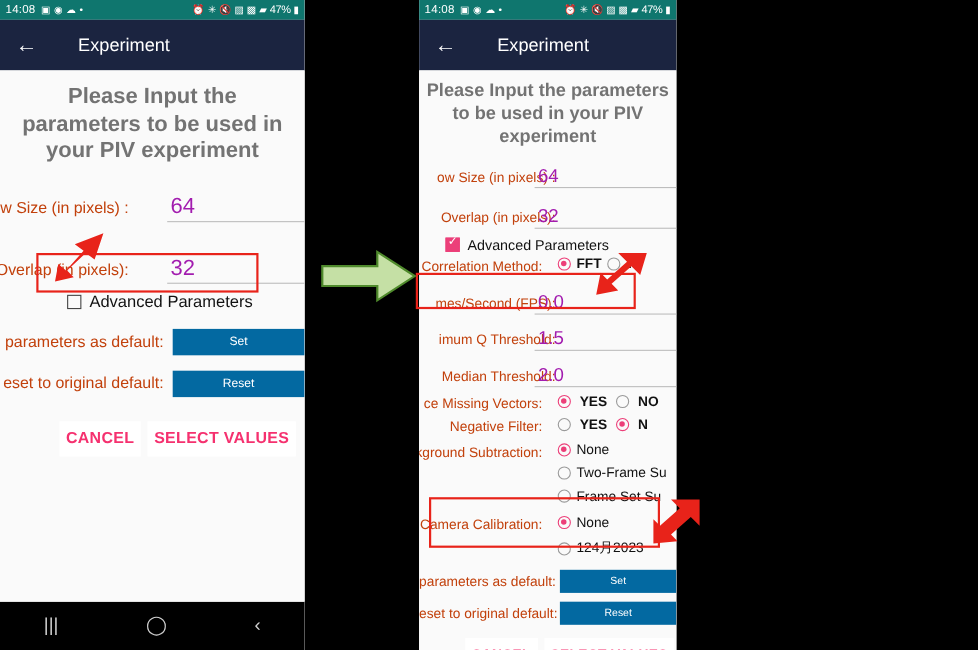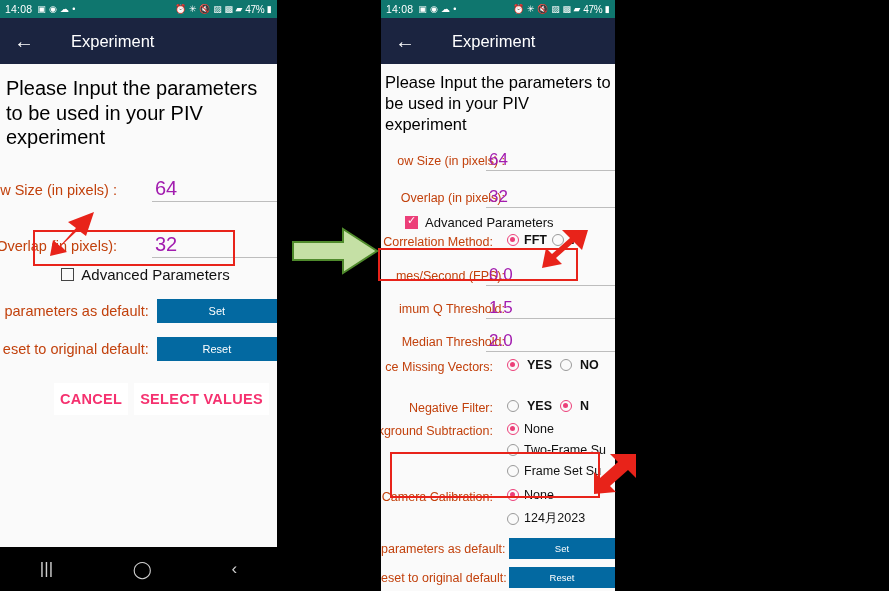--- a/index.html
+++ b/index.html
@@ -24,22 +24,22 @@
   .appbar{height:46px;background:#1b2440;color:#fff;display:flex;align-items:center;
      padding-left:14px;box-sizing:border-box;}
   .appbar .back{font-size:20px;line-height:1;width:26px;}
   .appbar .title{font-size:16.5px;margin-left:31px;font-weight:400;}
 
   
   .content{background:#fafafa;position:relative;height:calc(591px - 18px - 46px);
      overflow:hidden;}
   #phone-left .content{height:calc(591px - 18px - 46px - 44px);}
 
-  .dlg-head{color:#000000;font-size:20px;line-height:1.23;
-     padding:12px 6px 6px;font-weight:400;}
+  .dlg-head{color:#737373;font-size:20px;line-height:1.23;text-align:center;
+     padding:12px 6px 6px;font-weight:700;}
   #phone-right .dlg-head{font-size:16.5px;padding:8px 4px 4px;line-height:1.26;}
   .lbl{color:#c2410c;text-align:right;white-space:nowrap;}
   .val{font-size:19px;color:#a21caf;padding-bottom:1px;}
 
   
   #phone-left .fieldrow{position:relative;height:40px;}
   #phone-left .fieldrow .lbl{font-size:14.5px;position:absolute;right:160px;bottom:8px;}
   #phone-left .fieldrow .ub{position:absolute;left:152px;right:-30px;bottom:4px;
       border-bottom:1px solid #bdbdbd;height:24px;}
   #phone-left .fieldrow .val{position:absolute;left:155px;bottom:5px;font-size:20px;}
@@ -248,21 +248,21 @@
     <div class="optrow" style="margin-top:2px;">
       <span class="lbl">ce Missing Vectors:</span>
       <span class="opts" style="gap:8px;">
         <span class="radio sel"></span>
         <span class="otxt">YES</span>
         <span class="radio"></span>
         <span class="otxt">NO</span>
       </span>
     </div>
 
-    <div class="optrow" style="margin-top:21px;">
+    <div class="optrow" style="margin-top:1px;">
       <span class="lbl">Negative Filter:</span>
       <span class="opts" style="gap:8px;">
         <span class="radio"></span>
         <span class="otxt">YES</span>
         <span class="radio sel"></span>
         <span class="otxt">N</span>
       </span>
     </div>
 
     <div class="optrow" style="margin-top:3px;">

